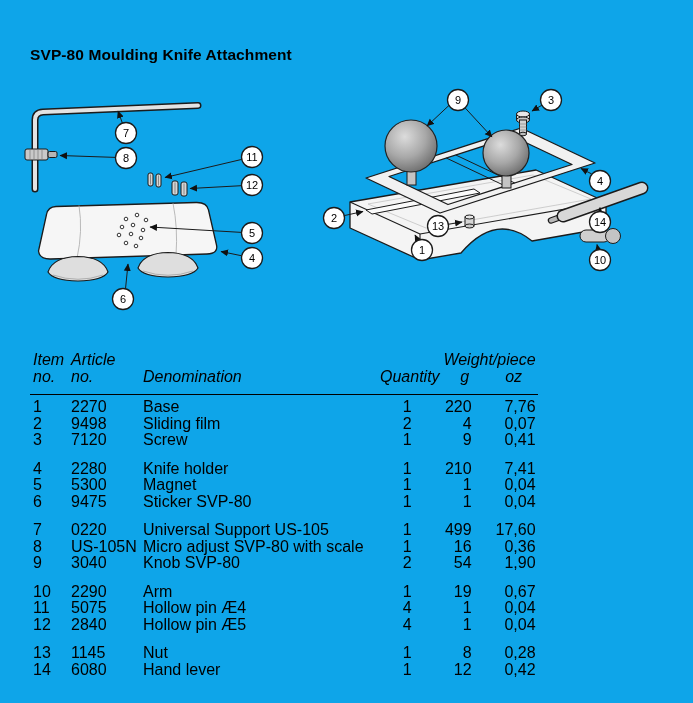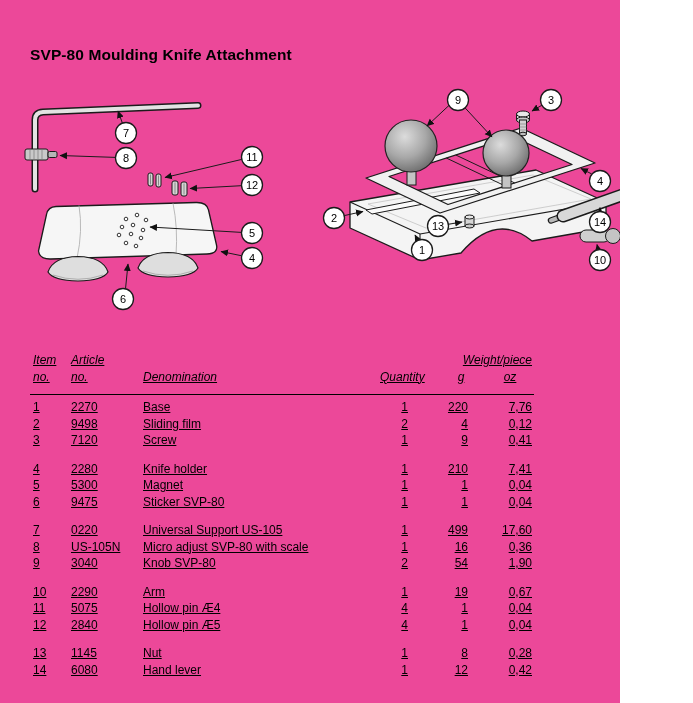--- a/index.html
+++ b/index.html
@@ -3,42 +3,42 @@
 <meta charset="utf-8">
 <style>
   * { margin:0; padding:0; box-sizing:border-box; }
   html,body { background:#fff; }
   body {
     font-family:"Liberation Sans","DejaVu Sans",sans-serif;
     color:#000;
   }
   .page {
     position:relative;
-    width:620px; height:703px;
-    background:#ec4899;
+    width:693px; height:703px;
+    background:#0ea5e9;
     overflow:hidden;
   }
   .title {
     position:absolute; left:30px; top:46px;
     font-size:15.5px; font-weight:bold; letter-spacing:.1px;
   }
   .diagram { position:absolute; }
   .diagram-left  { left:22px;  top:88px; width:260px; height:230px; }
   .diagram-right { left:308px; top:84px; width:367px; height:220px; }
 
   svg { display:block; }
   .callout line   { stroke:#1b1b1b; stroke-width:1; fill:none; }
   .callout circle { fill:#fff; stroke:#1b1b1b; stroke-width:1.3; }
   .callout text   { font-size:11px; text-anchor:middle; fill:#000;
                     font-family:"Liberation Sans","DejaVu Sans",sans-serif; }
 
   table.parts {
     position:absolute; left:30px; top:352px;
     border-collapse:collapse; table-layout:fixed;
-    font-size:12px; line-height:16.5px;text-decoration:underline;
+    font-size:16px; line-height:16.5px;
   }
   .parts th {
     font-weight:normal; font-style:italic; text-align:left;
     vertical-align:bottom; padding:0;
   }
   .parts thead tr.rule th { border-bottom:1px solid #000; padding-bottom:9px; }
   .parts th.wr { text-align:right; padding-right:2px; }
   .parts th.qh { text-align:left; }
   .parts th.c  { text-align:center; }
   .parts td { padding:0; vertical-align:top; }
@@ -306,21 +306,21 @@
       <td class="r q">1</td>
       <td class="r g">220</td>
       <td class="r oz">7,76</td>
     </tr>
         <tr>
       <td class="pl">2</td>
       <td class="pl">9498</td>
       <td class="pl">Sliding film</td>
       <td class="r q">2</td>
       <td class="r g">4</td>
-      <td class="r oz">0,12</td>
+      <td class="r oz">0,07</td>
     </tr>
         <tr>
       <td class="pl">3</td>
       <td class="pl">7120</td>
       <td class="pl">Screw</td>
       <td class="r q">1</td>
       <td class="r g">9</td>
       <td class="r oz">0,41</td>
     </tr>
         <tr class="group-start">

